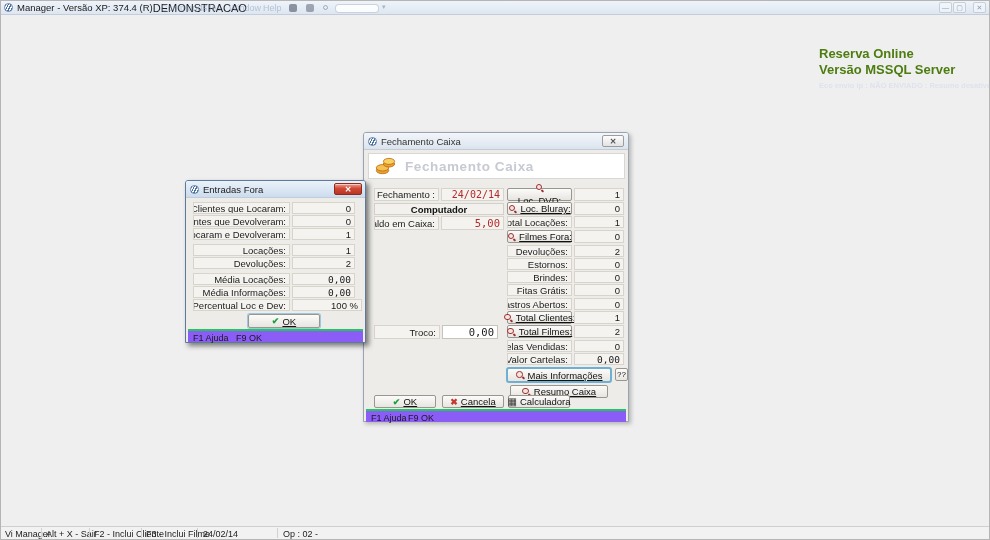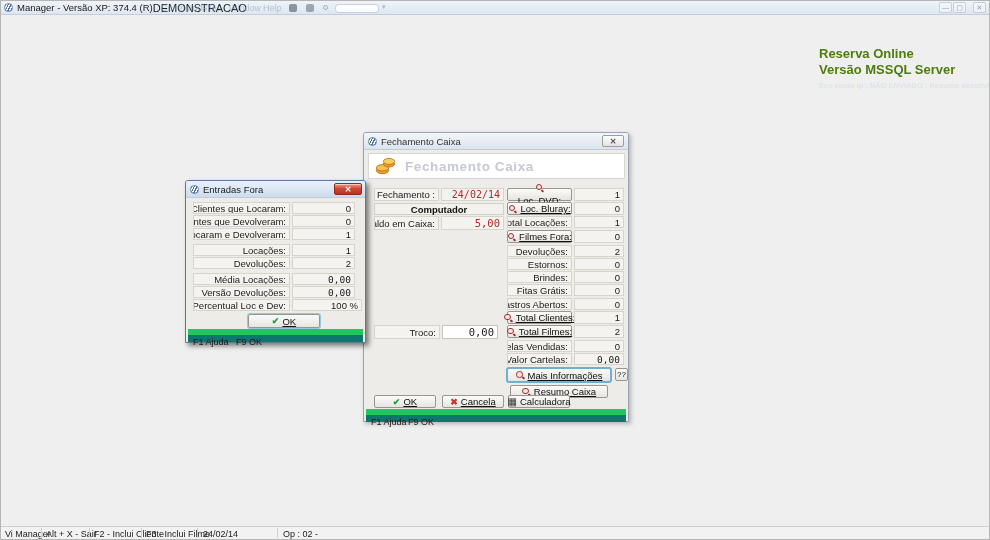--- a/index.html
+++ b/index.html
@@ -61,22 +61,22 @@
   .focusring{ border:2px solid #6fafd2; border-radius:3px; }
   .okfocus{ box-shadow:0 0 0 1px #9cc7e0; }
   .lens{ width:9px; height:9px; position:relative; flex:0 0 auto; }
   .lens::before{ content:""; position:absolute; left:.5px; top:.5px; width:4.5px; height:4.5px;
     border:1.3px solid #9b3030; border-radius:50%; background:#f6e4e0; }
   .lens::after{ content:""; position:absolute; left:6px; top:6.5px; width:3.2px; height:1.6px;
     background:#9b3030; transform:rotate(42deg); border-radius:1px; }
   .ico-check{ color:#1e9e3e; font-size:9px; font-weight:bold; }
   .ico-x{ color:#c23b2e; font-size:9px; font-weight:bold; }
   .ico-calc{ color:#333; font-size:10px; line-height:9px; }
-  .dlg-status{ position:absolute; left:2px; right:2px; height:13px; background:#0f766e;
-    border-top:6px solid #22c55e; font-size:9px; color:#1a1a1a; }
+  .dlg-status{ position:absolute; left:2px; right:2px; height:13px; background:#8b5cf6;
+    border-top:2px solid #22c55e; font-size:9px; color:#1a1a1a; }
   .fc-header{ position:absolute; background:#ffffff; border:1px solid #d9d7d3; display:flex; align-items:center; }
   .fc-header-text{ font-size:13.5px; color:#c7c9d3; letter-spacing:.6px; font-weight:bold; }
   .groupbar{ position:absolute; background:#f2f1ed; border:1px solid #d3d0c8; display:flex;
     align-items:center; justify-content:center; font-size:9.5px; font-weight:bold; color:#111; }
   .whitefield{ background:#ffffff; border:1px solid #c7c4bc; }
 </style>
 </head>
 <body>
 
 <div class="screen">
@@ -234,21 +234,21 @@
 
     <div class="fbox lab" style="left:7px; top:63px; width:97px; height:12px;">Locações:</div>
     <div class="fbox val" style="left:106px; top:63px; width:63px; height:12px;">1</div>
 
     <div class="fbox lab" style="left:7px; top:76px; width:97px; height:12px;">Devoluções:</div>
     <div class="fbox val" style="left:106px; top:76px; width:63px; height:12px;">2</div>
 
     <div class="fbox lab" style="left:7px; top:92px; width:97px; height:12px;">Média Locações:</div>
     <div class="fbox val mono" style="left:106px; top:92px; width:63px; height:12px;">0,00</div>
 
-    <div class="fbox lab" style="left:7px; top:105px; width:97px; height:12px;">Versão Devoluções:</div>
+    <div class="fbox lab" style="left:7px; top:105px; width:97px; height:12px;">Média Informações:</div>
     <div class="fbox val mono" style="left:106px; top:105px; width:63px; height:12px;">0,00</div>
 
     <div class="fbox lab" style="left:7px; top:118px; width:97px; height:12px;">Percentual Loc e Dev:</div>
     <div class="fbox val" style="left:106px; top:118px; width:70px; height:12px;">100 %</div>
 
     <div class="btn okfocus" style="left:62px; top:133px; width:72px; height:14px;">
       <span class="ico-check">✔</span>
       <span class="u">OK</span>
     </div>
 

